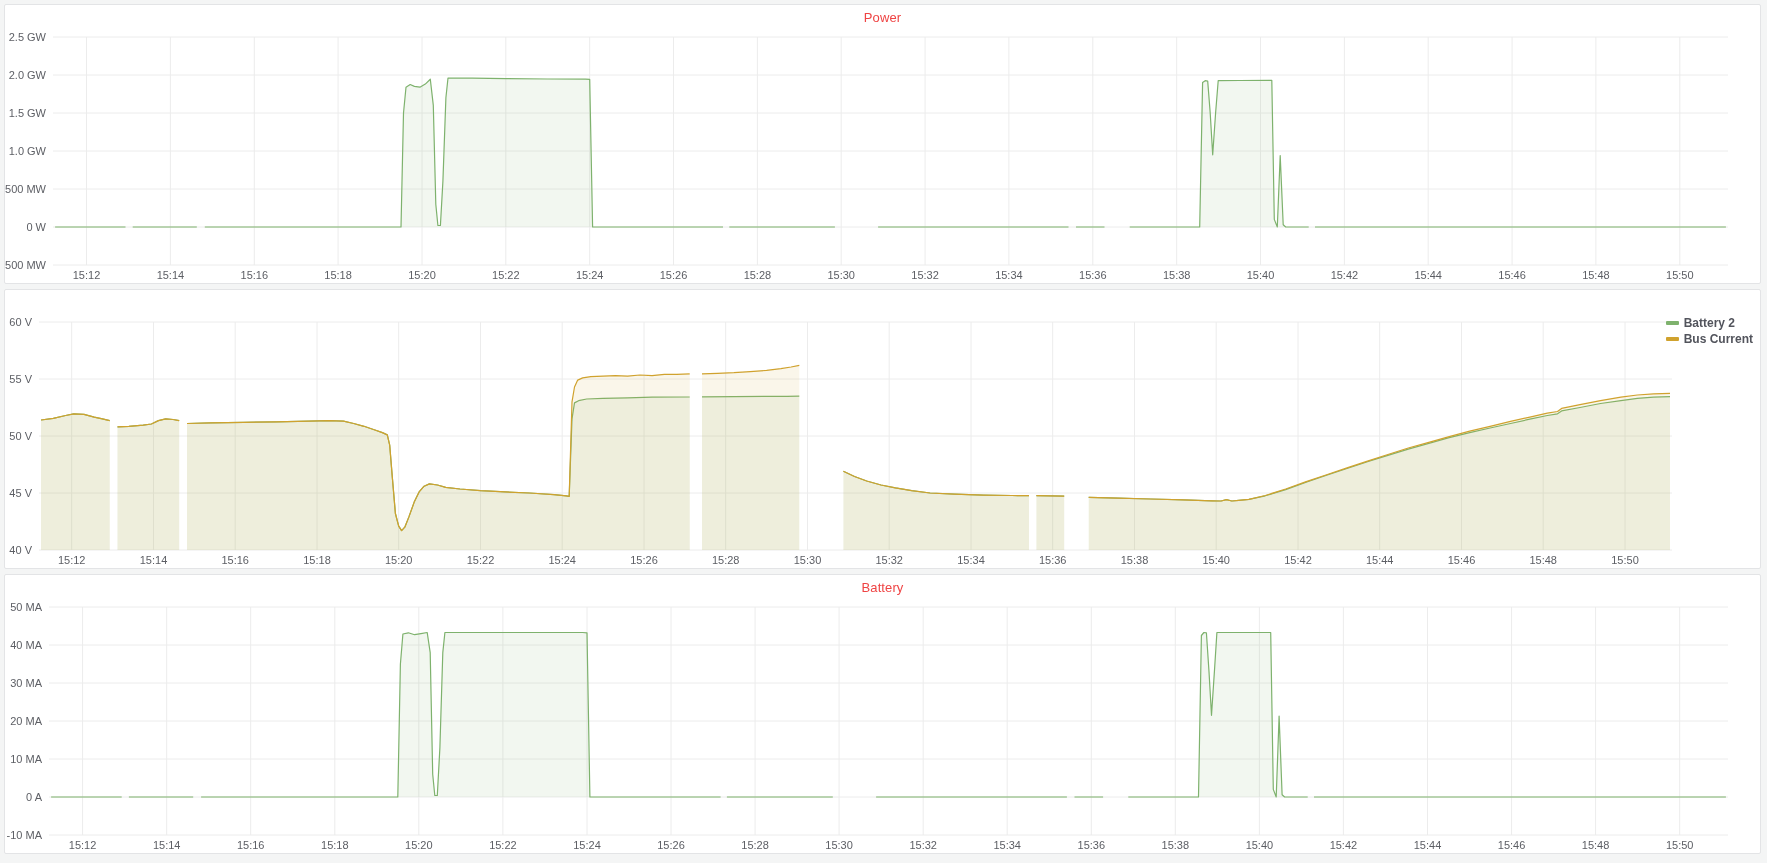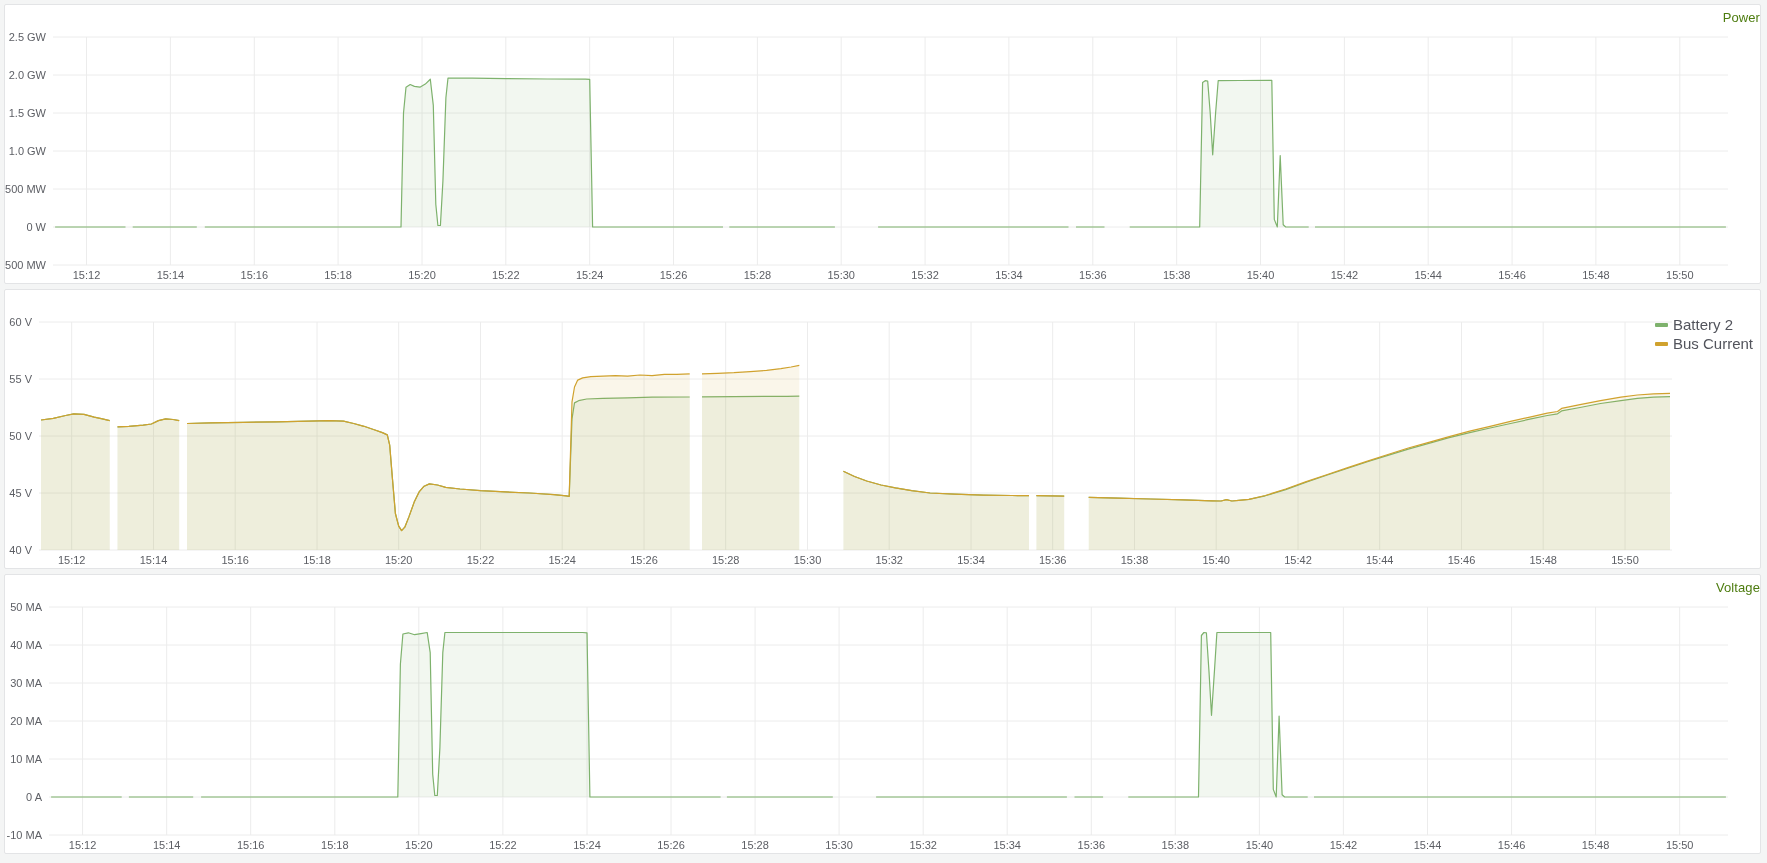--- a/index.html
+++ b/index.html
@@ -13,37 +13,37 @@
   .panel{
     position:relative;
     width:1757px;height:280px;
     background:#ffffff;
     border:1px solid #e3e4e6;
     border-radius:2px;
     box-sizing:border-box;
   }
   .panel-title{
     position:absolute;top:5px;left:0;right:0;
-    text-align:right;
-    font-size:13px;font-weight:500;color:#4d7c0f;
+    text-align:center;
+    font-size:13px;font-weight:500;color:#ef4444;
     letter-spacing:.1px;
     cursor:pointer;
   }
   svg.chart{position:absolute;top:0;left:0;width:1755px;height:278px;display:block;}
   .grid{stroke:#ececec;stroke-width:1;}
   .ylab{font:11px "Liberation Sans",sans-serif;fill:#5c5e64;text-anchor:end;}
   .xlab{font:11px "Liberation Sans",sans-serif;fill:#5c5e64;text-anchor:middle;}
   .legend{
     position:absolute;top:26px;right:7px;
     display:flex;flex-direction:column;gap:2px;
     z-index:2;
   }
   .legend-item{display:flex;align-items:center;gap:5px;cursor:pointer;}
   .legend-swatch{width:13px;height:4px;border-radius:1px;display:inline-block;}
-  .legend-label{font-size:15px;color:#52545c;}
+  .legend-label{font-size:12px;color:#52545c;font-weight:bold;}
 </style>
 </head>
 <body>
 
 <div class="dash">
 
   <div class="panel">
     <div class="panel-title">Power</div>
     <svg class="chart" viewBox="0 0 1755 278">
         <line class="grid" x1="48" x2="1723" y1="32.0" y2="32.0"></line>
@@ -168,21 +168,21 @@
         <span class="legend-label">Battery 2</span>
       </div>
       <div class="legend-item">
         <span class="legend-swatch" style="background:#d0a22e;"></span>
         <span class="legend-label">Bus Current</span>
       </div>
     </div>
   </div>
 
   <div class="panel">
-    <div class="panel-title">Voltage</div>
+    <div class="panel-title">Battery</div>
     <svg class="chart" viewBox="0 0 1755 278">
         <line class="grid" x1="44" x2="1723" y1="32.0" y2="32.0"></line>
         <text class="ylab" x="37" y="36">50 MA</text>
         <line class="grid" x1="44" x2="1723" y1="70.0" y2="70.0"></line>
         <text class="ylab" x="37" y="74">40 MA</text>
         <line class="grid" x1="44" x2="1723" y1="108.0" y2="108.0"></line>
         <text class="ylab" x="37" y="112">30 MA</text>
         <line class="grid" x1="44" x2="1723" y1="146.0" y2="146.0"></line>
         <text class="ylab" x="37" y="150">20 MA</text>
         <line class="grid" x1="44" x2="1723" y1="184.0" y2="184.0"></line>

